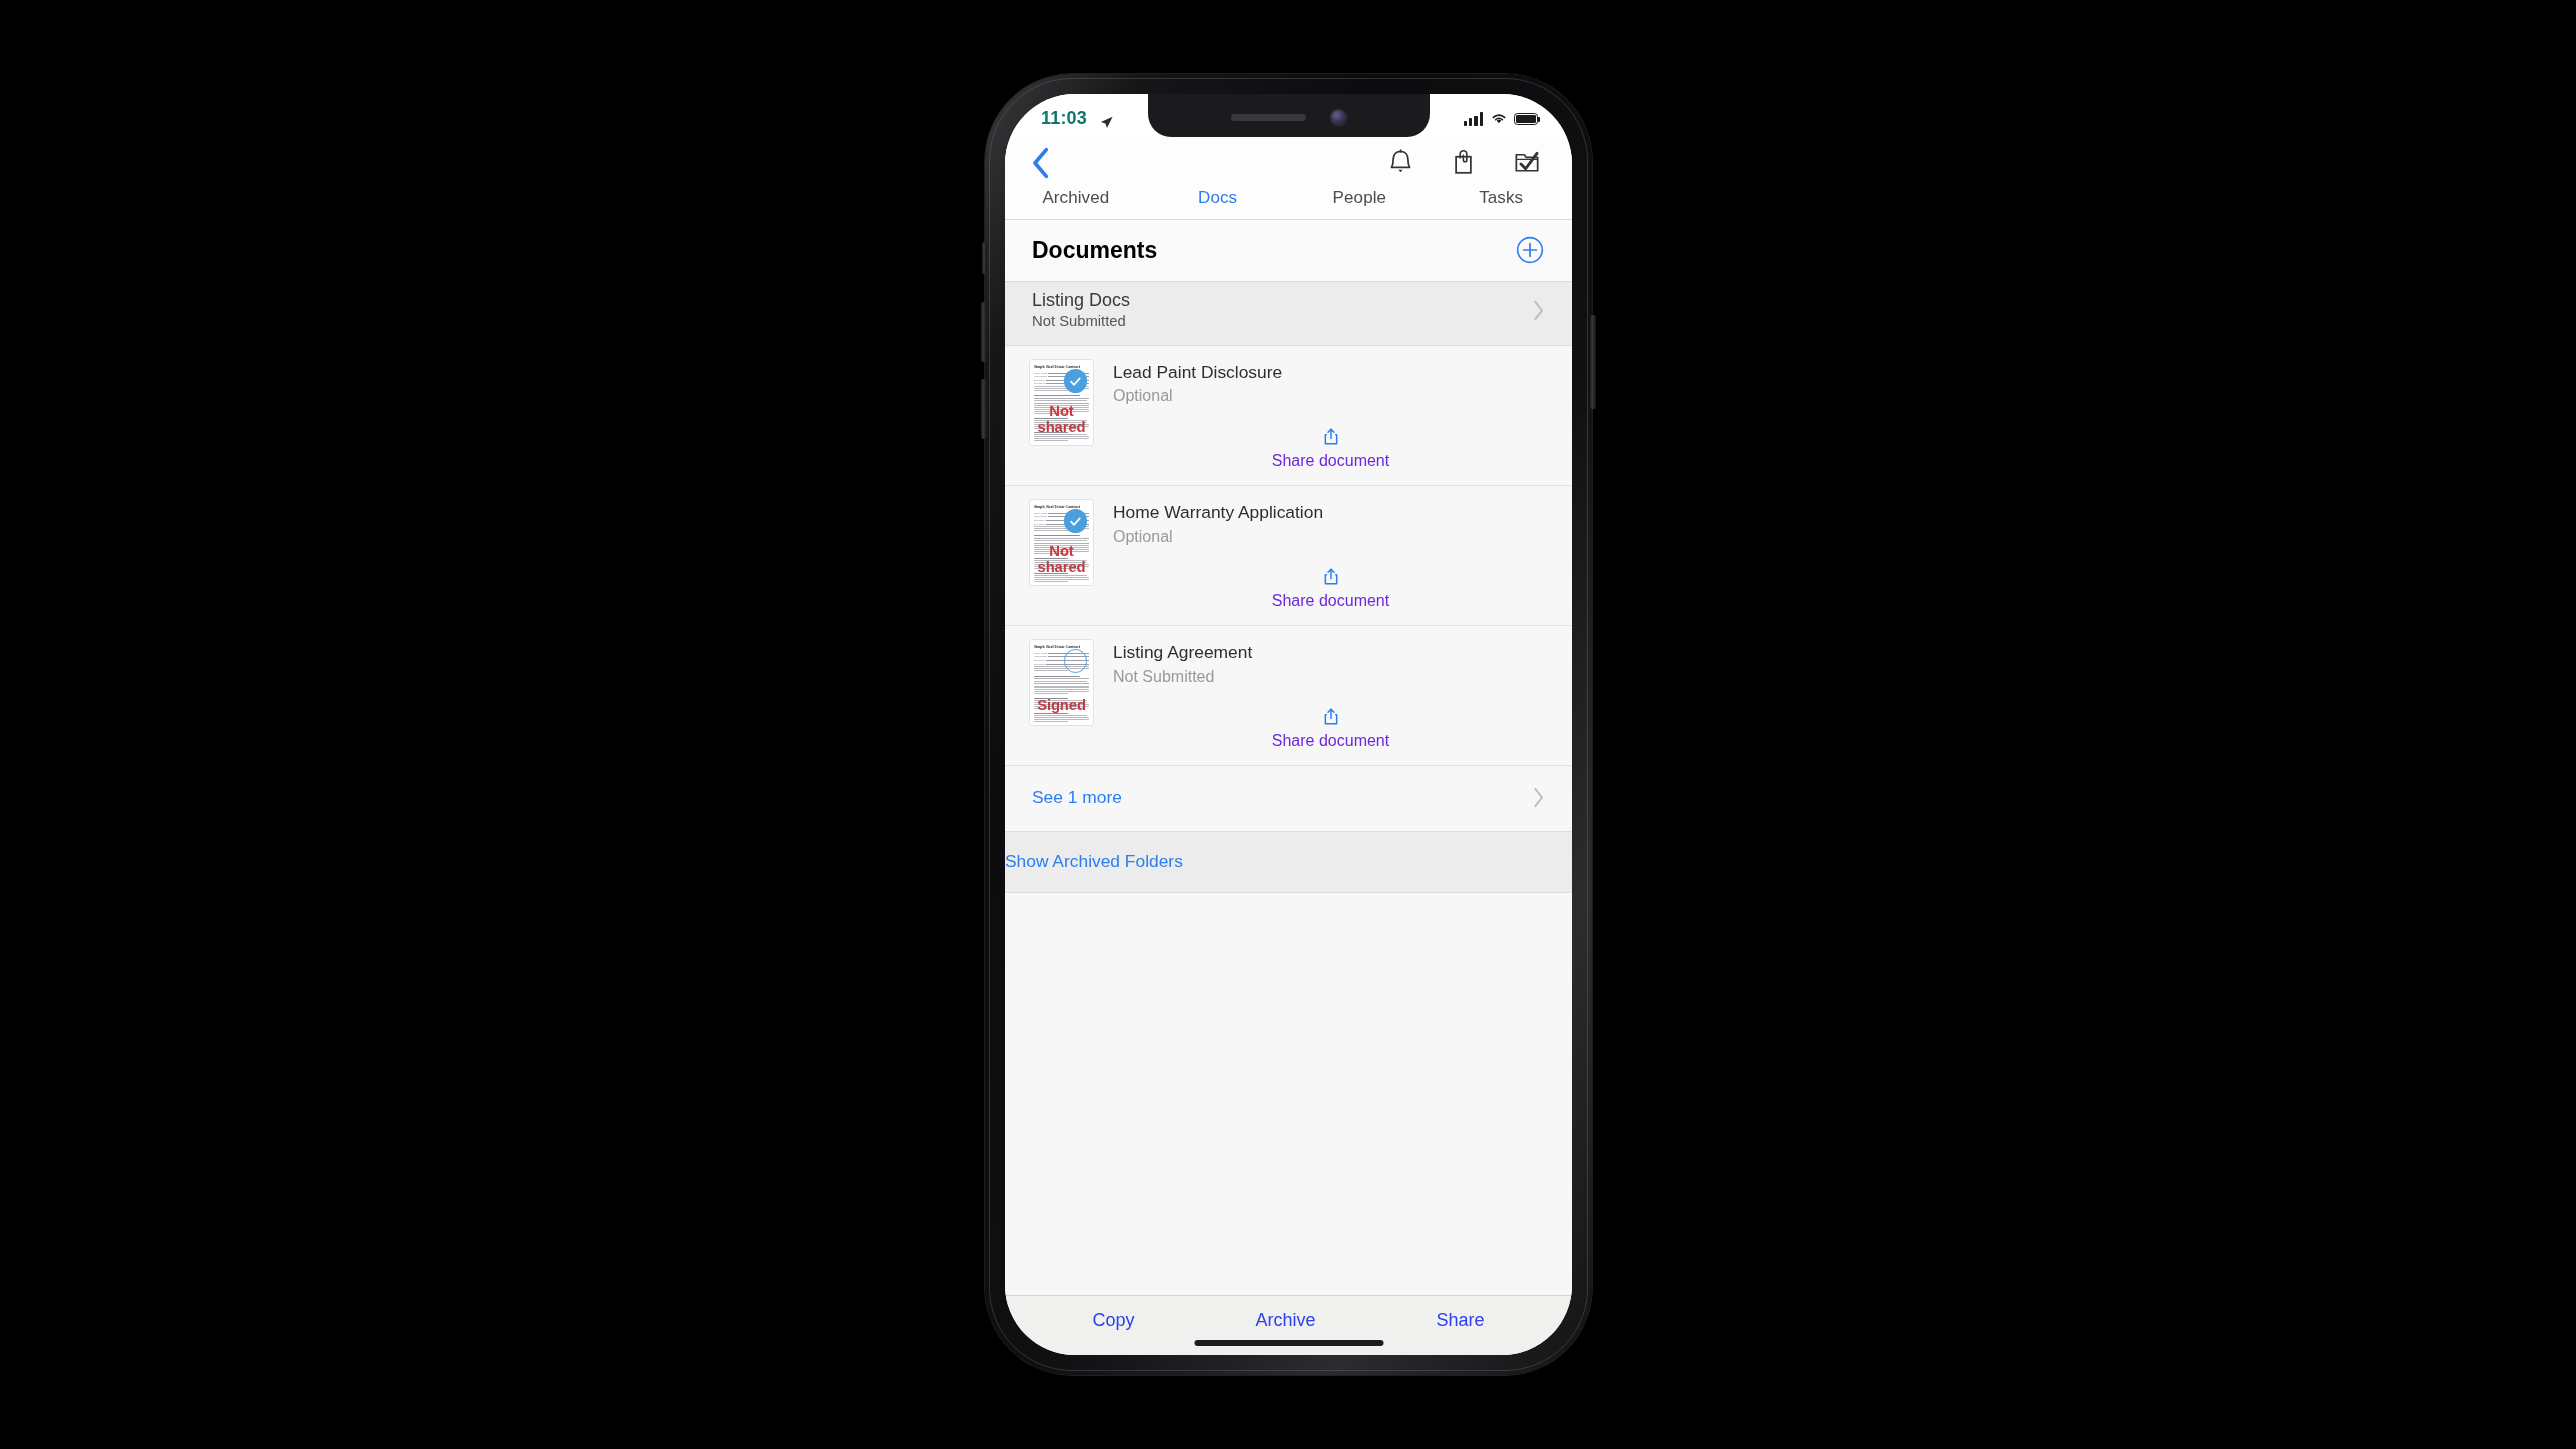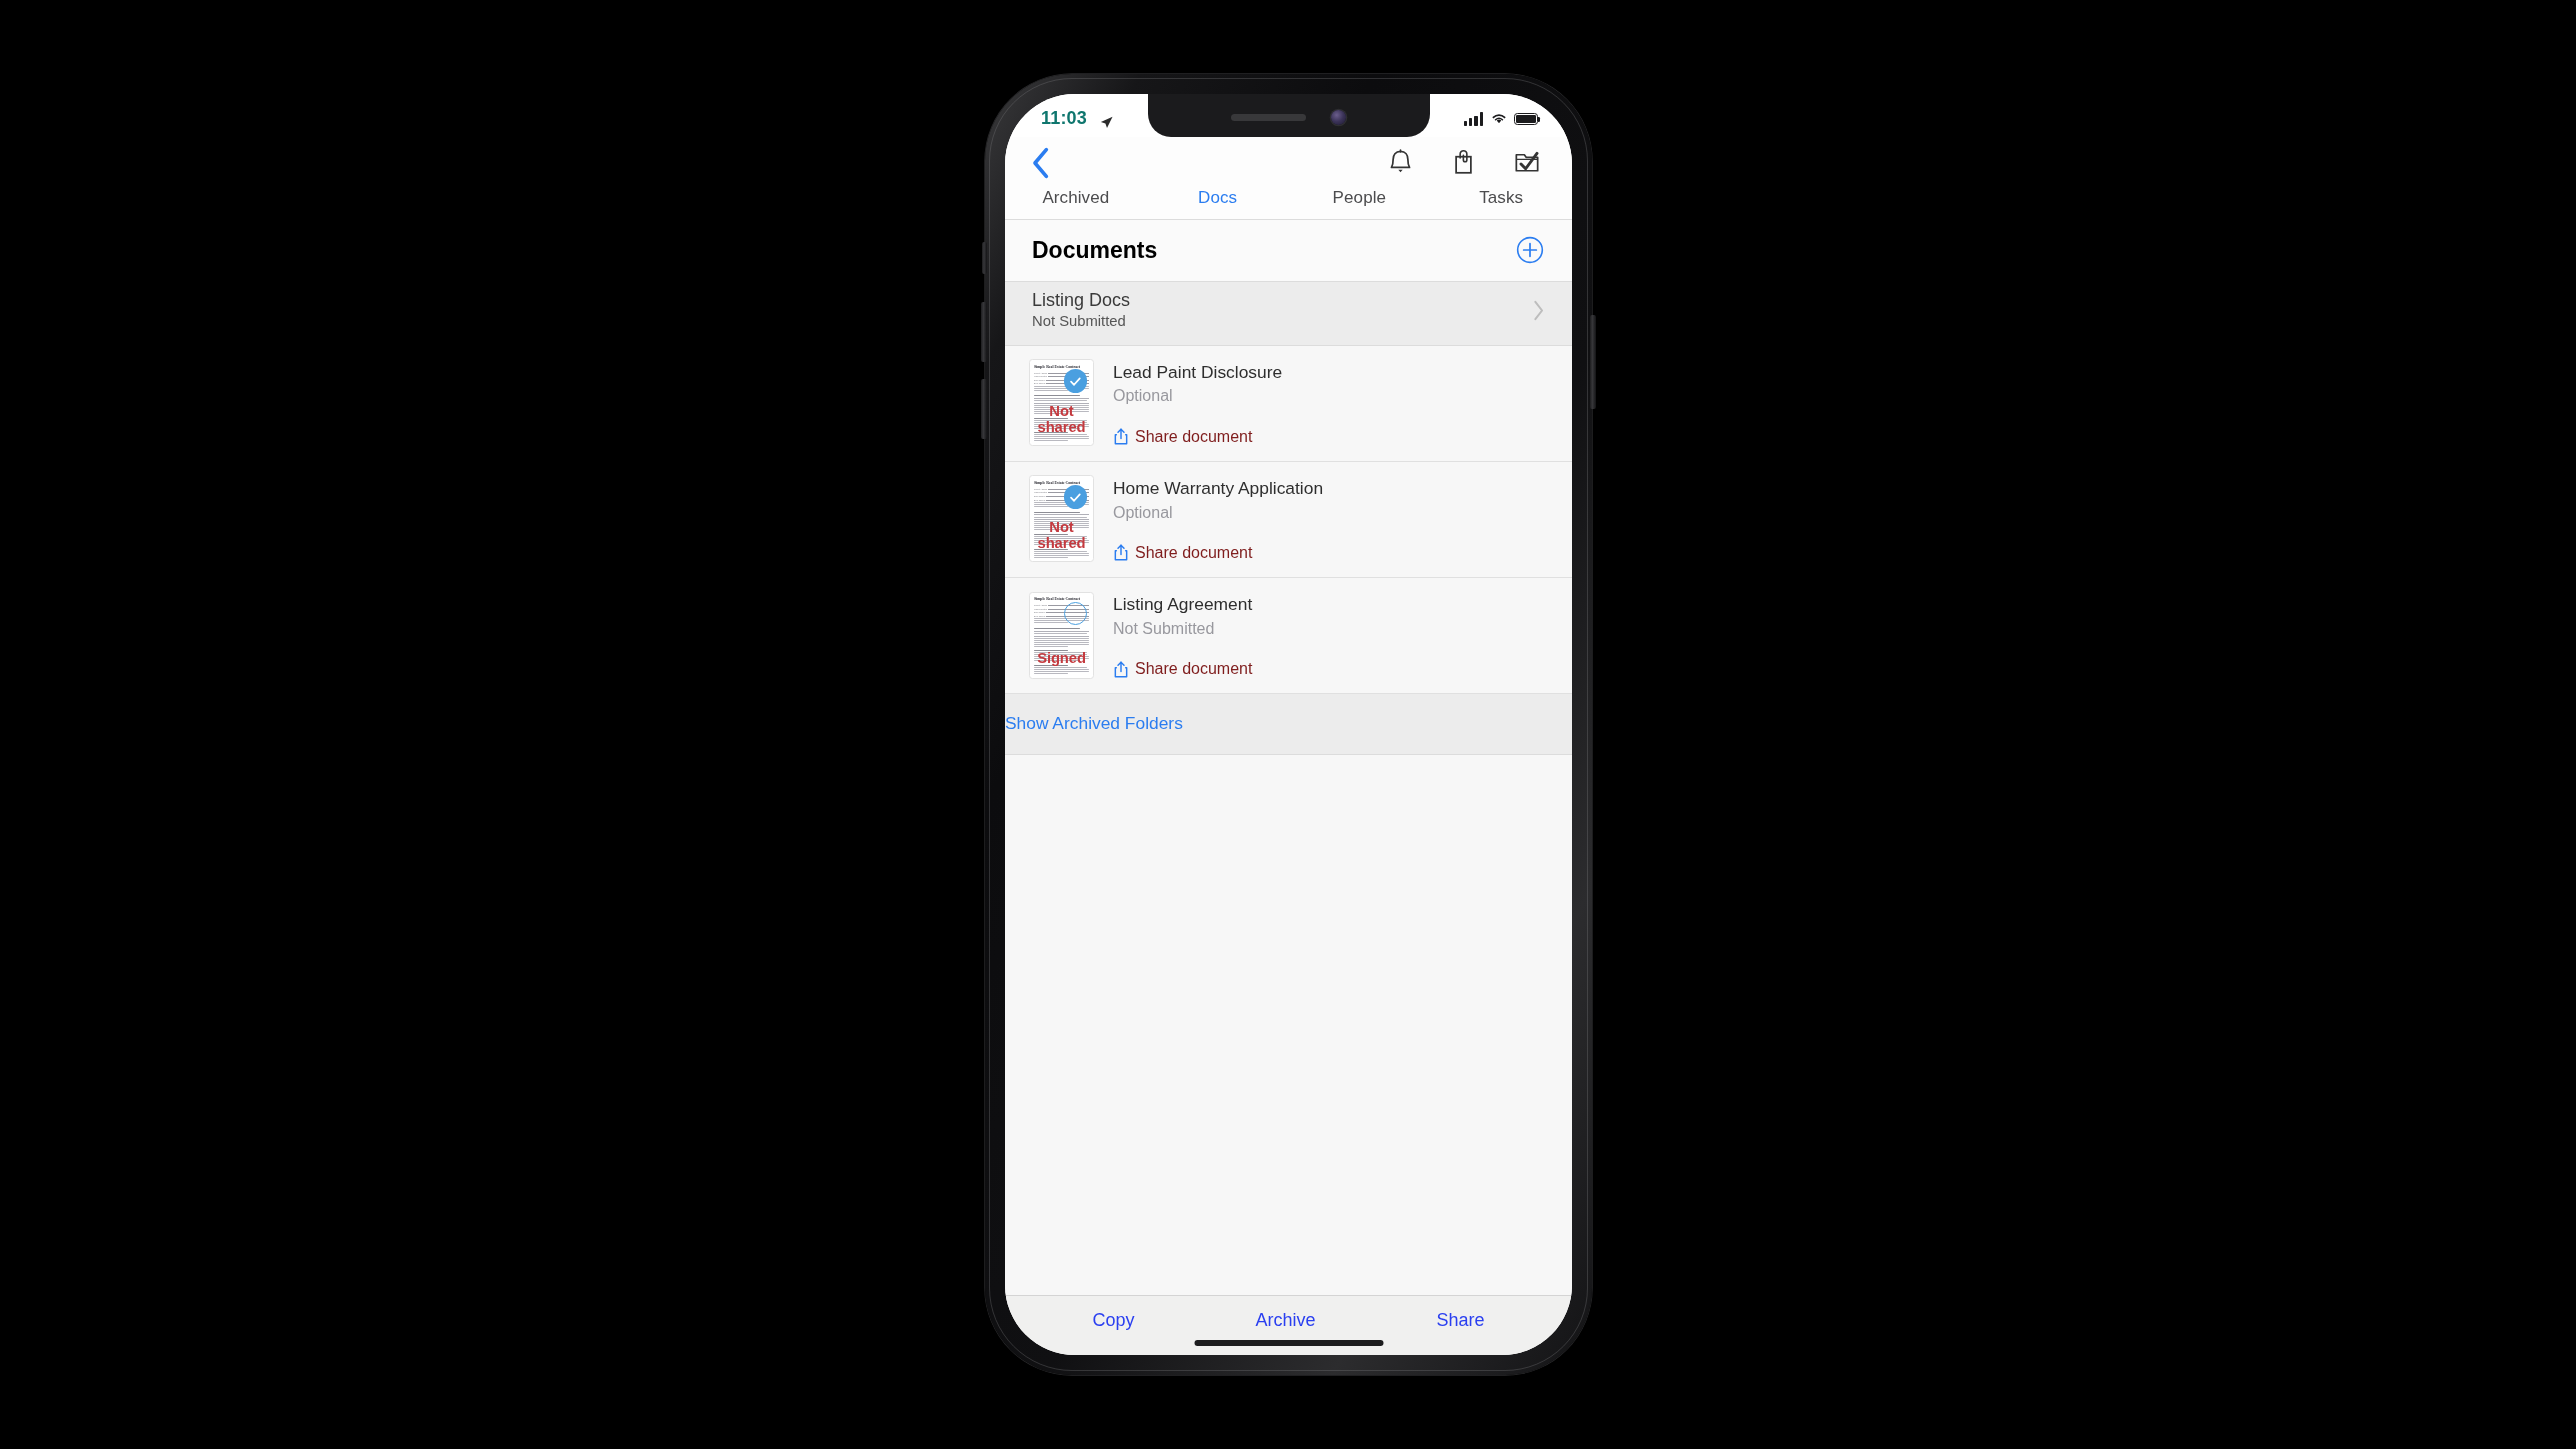--- a/index.html
+++ b/index.html
@@ -278,23 +278,24 @@
     color: #2e2e2e;
     line-height: 1.25;
     margin-bottom: 2.7px;
   }
   .doc-status { font-size: 16px; color: #98989e; line-height: 1.3; }
   .share-link {
     margin-top: 20px;
     display: flex;
     align-items: center;
     gap: 6px;
-    color: #7f1d1d;
+    color: #6d28d9;
     font-size: 16px;
     cursor: pointer;
+    flex-direction: column;
   }
 
   
   .see-more-row {
     background: #f7f7f7;
     padding: 20px 27px 21.5px 27px;
     display: flex;
     align-items: center;
     border-bottom: 0.7px solid #dcdcdc;
     cursor: pointer;
@@ -643,20 +644,26 @@
                   <path d="M12 3 L12 17" stroke="#2b7df0" stroke-width="2.2" stroke-linecap="round"></path>
                   <path d="M7.5 7.5 L12 3 L16.5 7.5" stroke="#2b7df0" stroke-width="2.2" fill="none" stroke-linecap="round" stroke-linejoin="round"></path>
                   <path d="M5 11.5 H3.5 V25 H20.5 V11.5 H19" stroke="#2b7df0" stroke-width="2.2" fill="none" stroke-linecap="round" stroke-linejoin="round"></path>
                 </svg>
                 <span>Share document</span>
               </div>
             </div>
           </div>
         </div>
 
+        <div class="see-more-row">
+          <div class="see-more-text">See 1 more</div>
+          <svg class="row-chevron" width="13.4" height="23" viewBox="0 0 20 34">
+            <path d="M5 4 L15 17 L5 30" stroke="#bdbdbd" stroke-width="3" fill="none" stroke-linecap="round" stroke-linejoin="round"></path>
+          </svg>
+        </div>
 
         <div class="archived-row">
           <span class="archived-text">Show Archived Folders</span>
         </div>
 
         <div class="filler"></div>
 
         <div class="bottom-bar">
           <div class="bottom-item">Copy</div>
           <div class="bottom-item">Archive</div>

